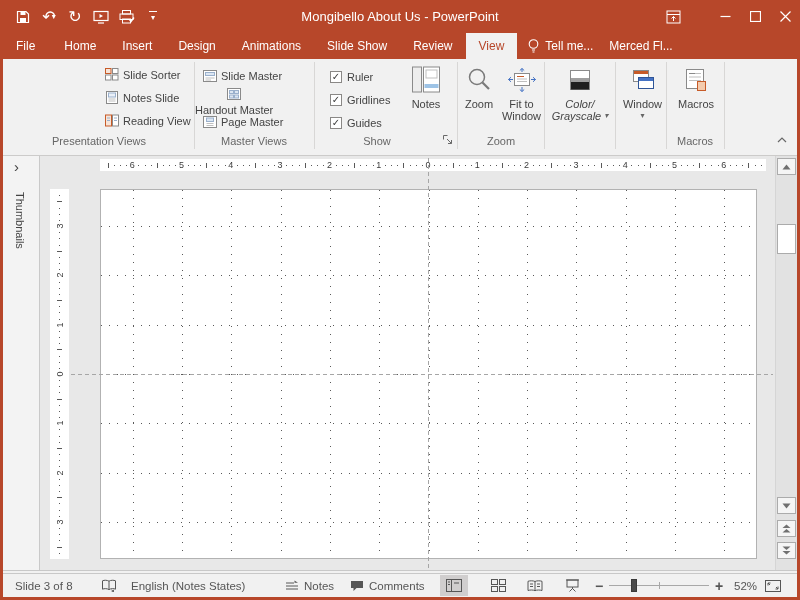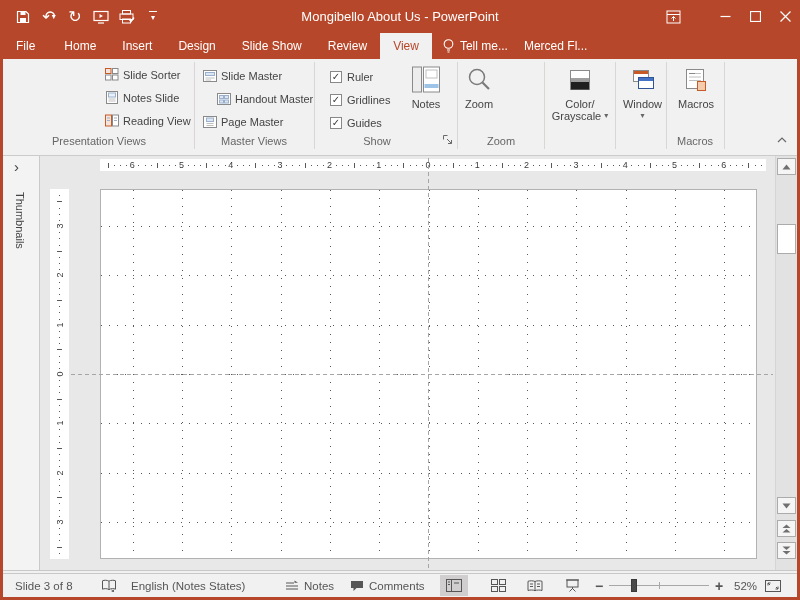--- a/index.html
+++ b/index.html
@@ -179,20 +179,21 @@
           </span>
       </div>
     </div>
   </div>
 
   <div class="tabrow">
     <div class="tab file">File</div>
     <div class="tab">Home</div>
     <div class="tab">Insert</div>
     <div class="tab">Design</div>
+    <div class="tab">Animations</div>
     <div class="tab">Slide Show</div>
     <div class="tab">Review</div>
     <div class="tab active">View</div>
     <div class="tellme">
       <span>
         <svg width="13" height="16" viewBox="0 0 13 16">
             <circle cx="6.5" cy="6" r="4.3" fill="none" stroke="#fff" stroke-width="1.1"></circle>
             <path d="M5 12 H8 M5.5 14 H7.5" stroke="#fff" stroke-width="1.1"></path>
           </svg>
       </span>
@@ -242,21 +243,21 @@
       <div class="smallbtn" style="left:197px;top:6px;">
         <span>
           <svg width="14" height="12" viewBox="0 0 14 12">
               <rect x="0.5" y="0.5" width="13" height="11" fill="#fff" stroke="#8A8A8A"></rect>
               <rect x="2.5" y="2.5" width="9" height="3" fill="#DCE6F2" stroke="#9AB0CC"></rect>
               <path d="M2.5 8 H11.5 M2.5 10 H8" stroke="#BFBFBF"></path>
             </svg>
         </span>
         <span>Slide Master</span>
       </div>
-      <div class="smallbtn" style="left:211px;top:29px;">
+      <div class="smallbtn" style="left:189px;top:29px;flex-direction:column;">
         <span>
           <svg width="14" height="12" viewBox="0 0 14 12">
               <rect x="0.5" y="0.5" width="13" height="11" fill="#fff" stroke="#8A8A8A"></rect>
               <rect x="2.5" y="2.5" width="4" height="3" fill="#DCE6F2" stroke="#9AB0CC"></rect>
               <rect x="7.5" y="2.5" width="4" height="3" fill="#DCE6F2" stroke="#9AB0CC"></rect>
               <rect x="2.5" y="7" width="4" height="3" fill="#DCE6F2" stroke="#9AB0CC"></rect>
               <rect x="7.5" y="7" width="4" height="3" fill="#DCE6F2" stroke="#9AB0CC"></rect>
             </svg>
         </span>
         <span>Handout Master</span>
@@ -310,24 +311,38 @@
 
       <div class="bigbtn" style="left:457px;width:38px;">
         <span class="bicon">
           <svg width="26" height="26" viewBox="0 0 26 26">
               <circle cx="11" cy="10" r="7.5" fill="none" stroke="#7A7A7A" stroke-width="1.5"></circle>
               <path d="M16.5 15.5 L23 22" stroke="#7A7A7A" stroke-width="2.2"></path>
             </svg>
         </span>
         <span>Zoom</span>
       </div>
+      <div class="bigbtn" style="left:496px;width:45px;">
+        <span class="bicon">
+          <svg width="30" height="26" viewBox="0 0 30 26">
+              <rect x="7.5" y="6.5" width="15" height="12" fill="#fff" stroke="#8A8A8A"></rect>
+              <path d="M10 9.5 H17" stroke="#C75B28"></path>
+              <path d="M10 12 H20 M10 14.5 H20" stroke="#BFBFBF"></path>
+              <path d="M6 12.5 L1.5 12.5 M1.5 12.5 L4 10.2 M1.5 12.5 L4 14.8" stroke="#4472C4" fill="none"></path>
+              <path d="M24 12.5 L28.5 12.5 M28.5 12.5 L26 10.2 M28.5 12.5 L26 14.8" stroke="#4472C4" fill="none"></path>
+              <path d="M15 5 L15 1.5 M15 1.5 L12.8 3.5 M15 1.5 L17.2 3.5" stroke="#4472C4" fill="none"></path>
+              <path d="M15 20 L15 24.5 M15 24.5 L12.8 22.5 M15 24.5 L17.2 22.5" stroke="#4472C4" fill="none"></path>
+            </svg>
+        </span>
+        <span>Fit to Window</span>
+      </div>
       <div class="grouplabel" style="left:455px;width:86px;">Zoom</div>
       <div class="sep" style="left:541px;"></div>
 
-      <div class="bigbtn" style="left:545px;width:64px;">
+      <div class="bigbtn" style="left:545px;width:64px;font-style:italic;">
         <span class="bicon">
           <svg width="24" height="24" viewBox="0 0 24 24">
               <rect x="2.5" y="2.5" width="19" height="19" fill="#fff" stroke="#8A8A8A"></rect>
               <rect x="3" y="10" width="18" height="4" fill="#9E9E9E"></rect>
               <rect x="3" y="14" width="18" height="7.5" fill="#1F1F1F"></rect>
             </svg>
         </span>
         <span>Color/</span>
         <span style="display:flex;align-items:center;gap:3px;">
           <span>Grayscale</span>

